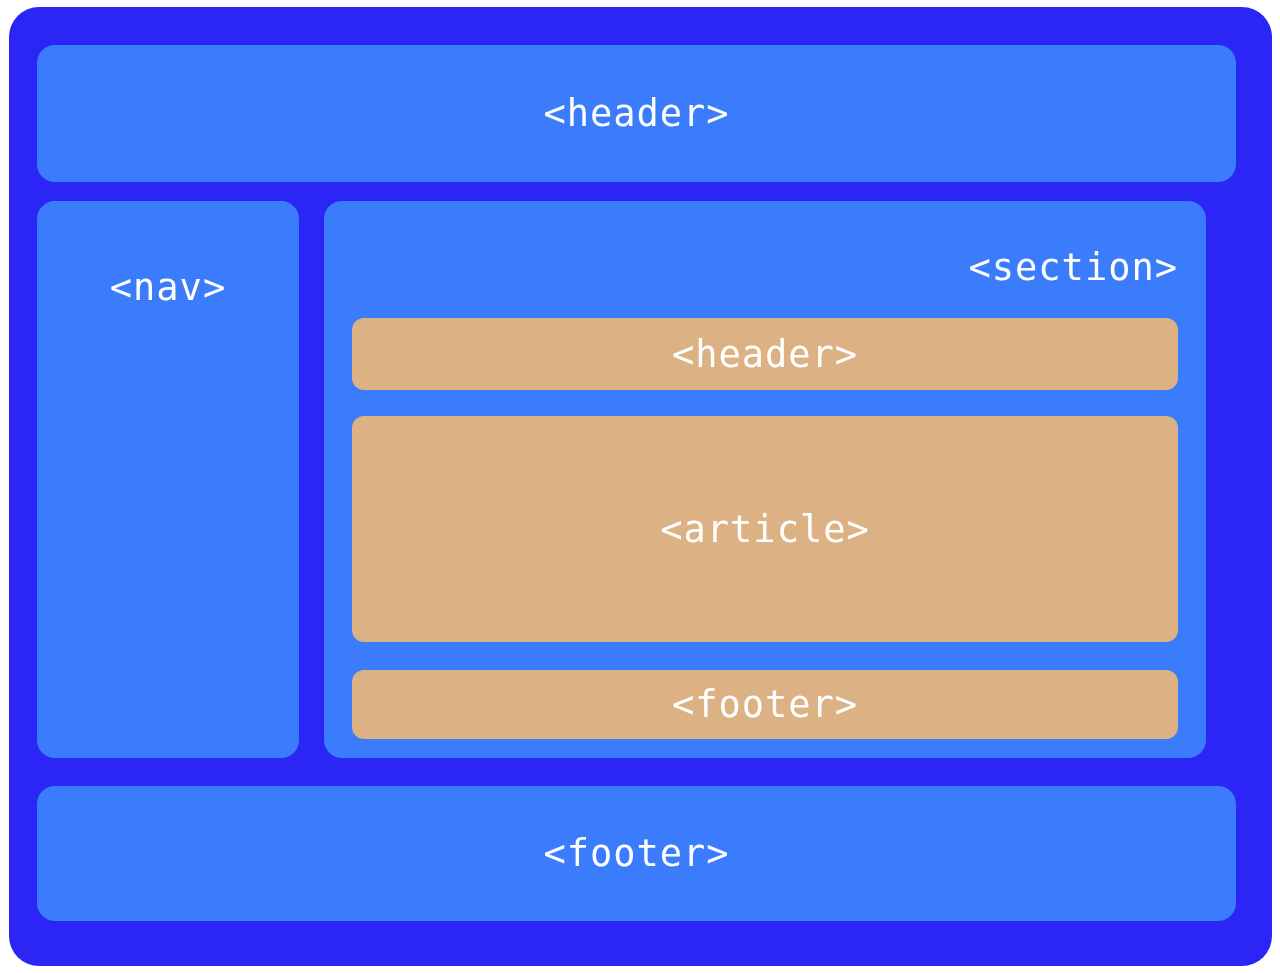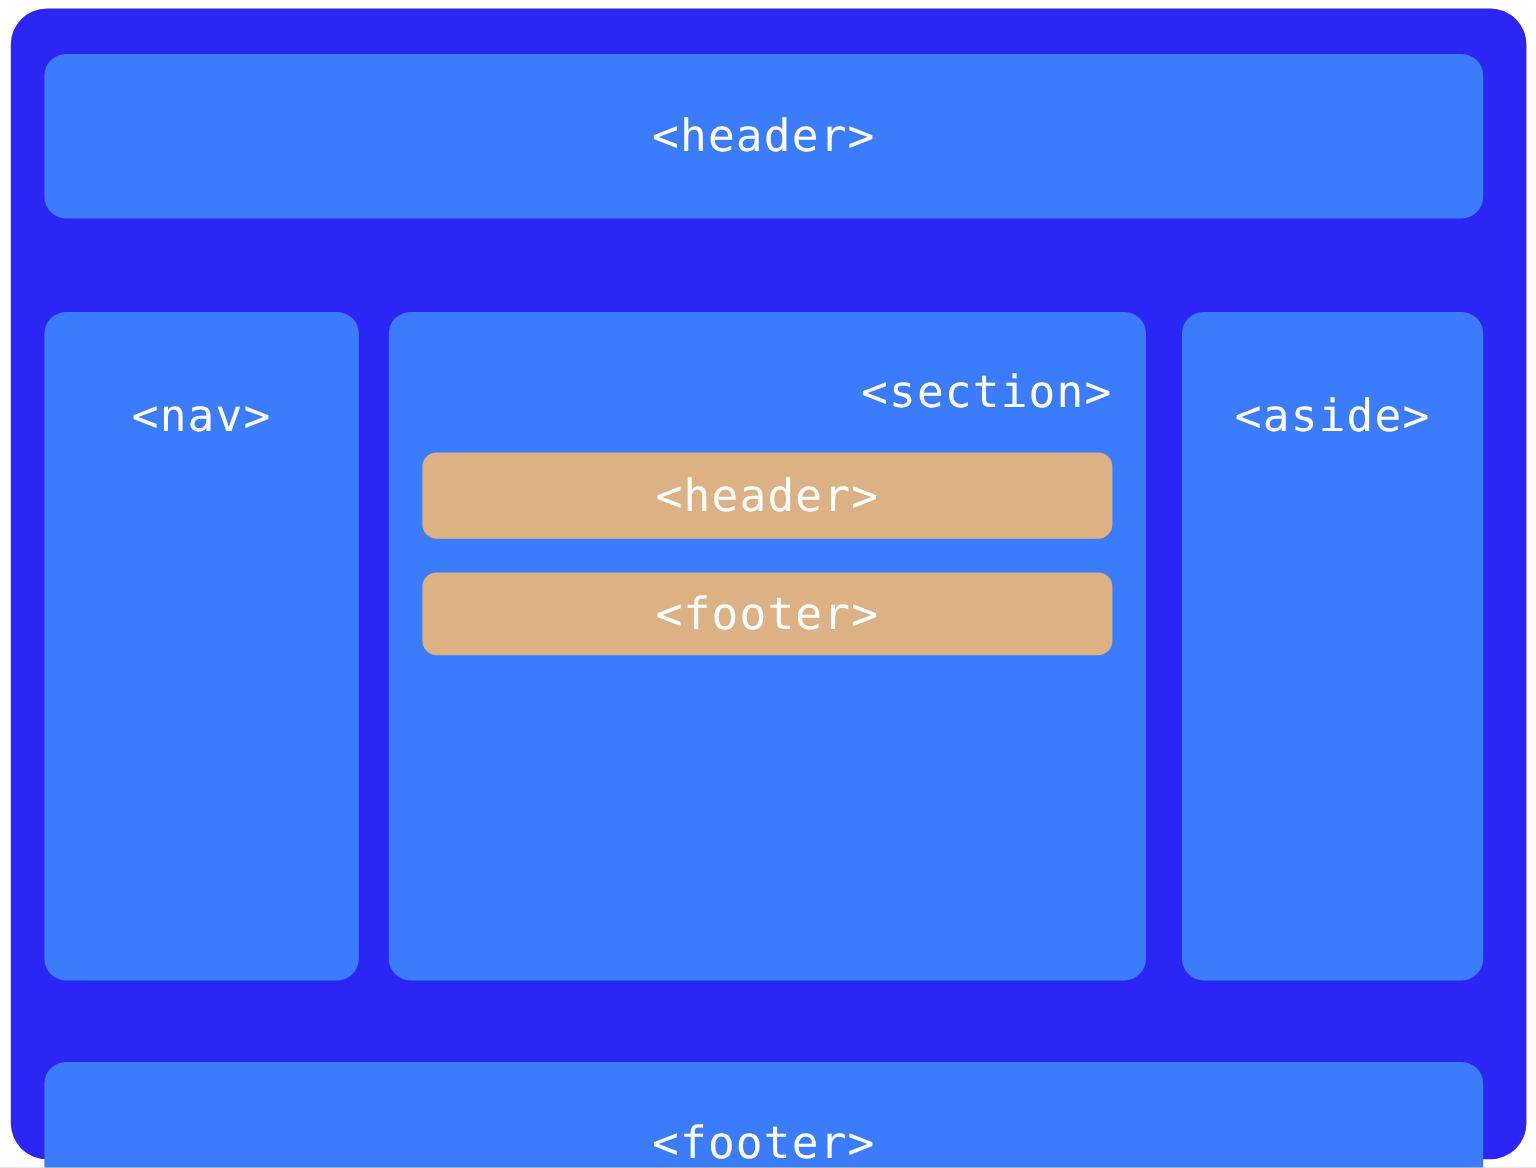--- a/index.html
+++ b/index.html
@@ -30,21 +30,20 @@
     left: 9px;
     top: 7px;
     width: 1263px;
     height: 959px;
     background: #2b26f5;
     border-radius: 30px;
     box-sizing: border-box;
     padding: 38px 36px 39px 28px;
     display: flex;
     flex-direction: column;
-    gap: 40px;
   }
 
   
   .box {
     background: #3b7cfc;
     border-radius: 18px;
     box-sizing: border-box;
     position: relative;
     display: flex;
     flex-direction: column;
@@ -68,21 +67,21 @@
     width: 100%;
     justify-content: center;
     flex: 0 0 auto;
   }
 
   
   .middle-row {
     display: flex;
     flex-direction: row;
     width: 100%;
-    margin-top: 38px;
+    margin-top: 19px;
     height: 557px;
     flex: 0 0 auto;
     gap: 0;
   }
 
   .nav-box {
     width: 262px;
     flex: 0 0 262px;
     padding-top: 68px;
     align-items: center;
@@ -170,31 +169,31 @@
 
       <div class="middle-gap-left"></div>
 
       <div class="box section-box">
         <span class="box-label section-title">&lt;section&gt;</span>
 
         <div class="tan section-header">
           <span class="box-label">&lt;header&gt;</span>
         </div>
 
+        <div class="tan section-article">
+          <span class="box-label">&lt;article&gt;</span>
+        </div>
 
         <div class="tan section-footer">
           <span class="box-label">&lt;footer&gt;</span>
         </div>
       </div>
 
       <div class="middle-gap-right"></div>
 
-      <div class="box aside-box">
-        <span class="box-label">&lt;aside&gt;</span>
-      </div>
 
     </div>
 
     <div class="box page-footer center-label">
       <span class="box-label">&lt;footer&gt;</span>
     </div>
 
   </div>
 </div>
 

